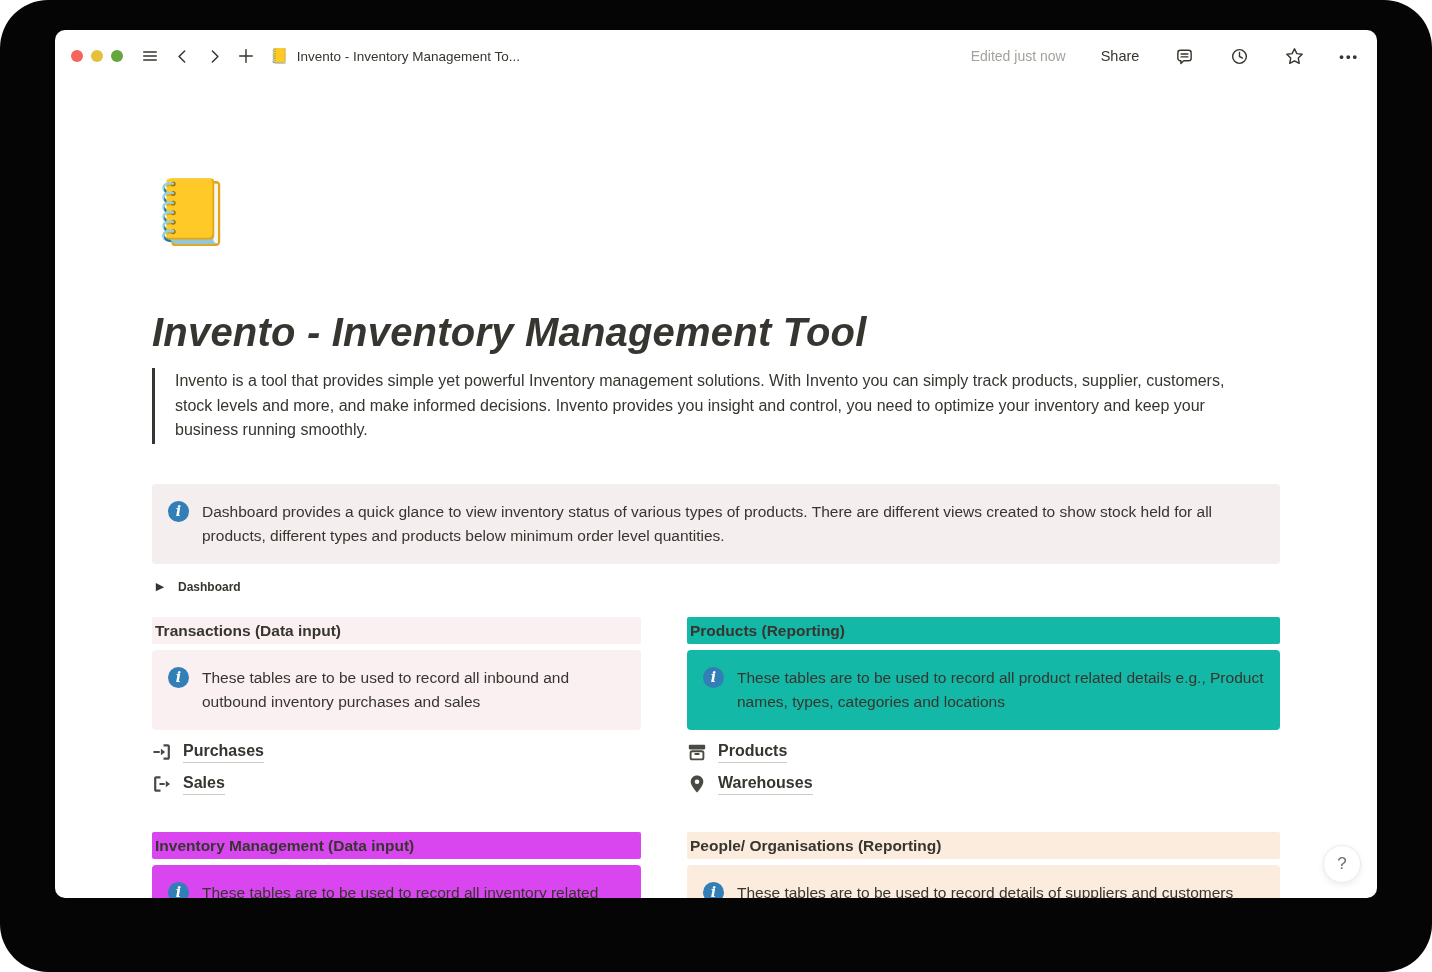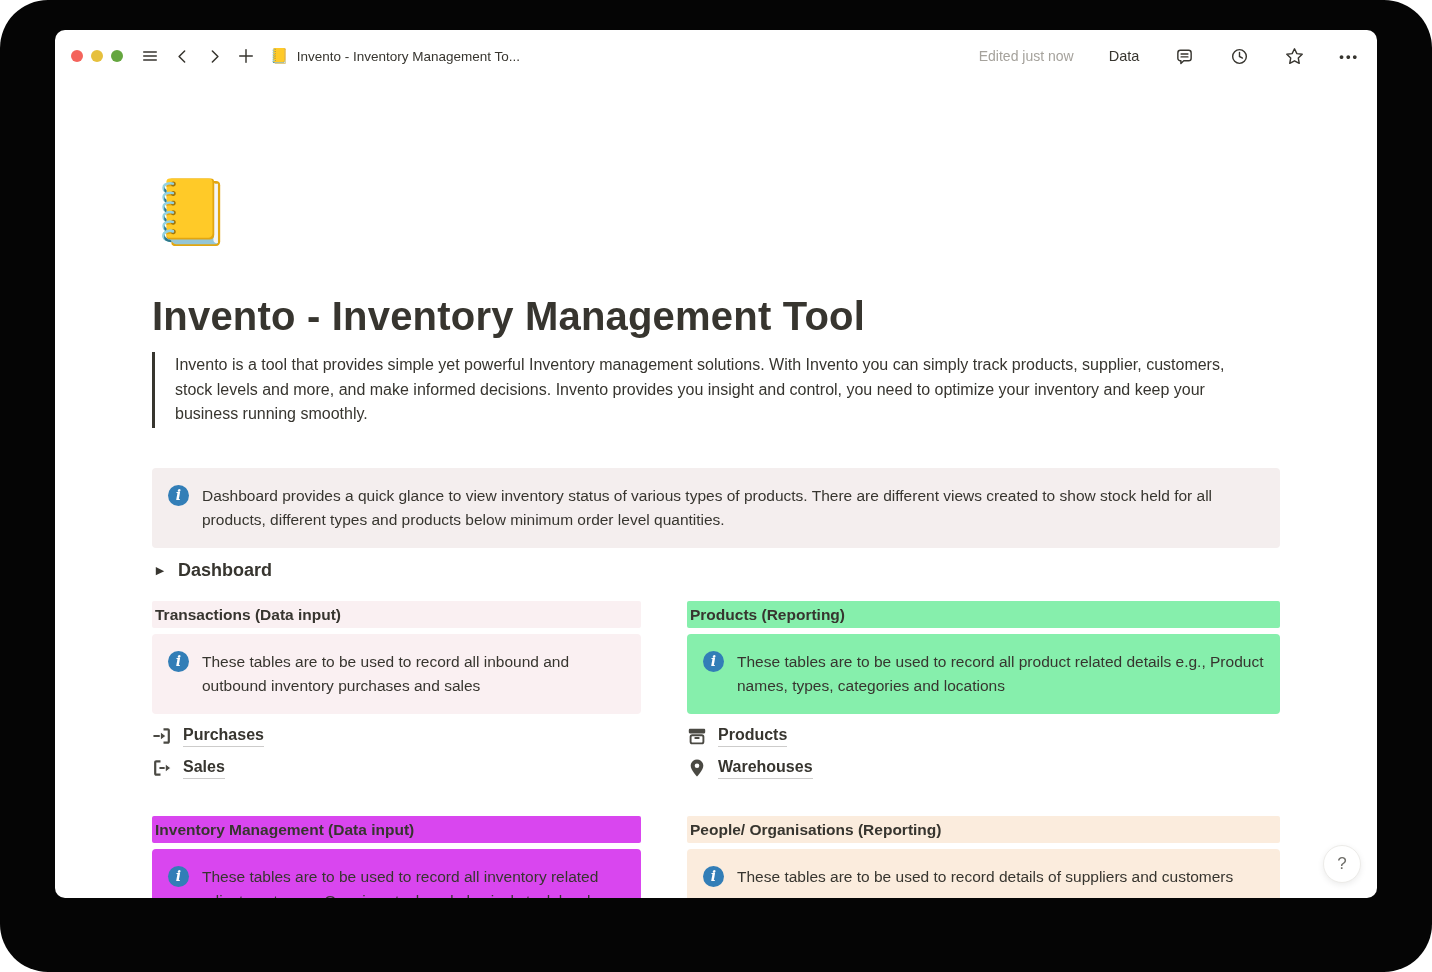--- a/index.html
+++ b/index.html
@@ -29,50 +29,50 @@
   .doc-title .emoji { font-size:15px; line-height:20px; }
   .doc-title .txt { font-size:13.5px; color:#37352F; }
   .tb-spacer { flex:1; }
   .tb-right { display:flex; align-items:center; gap:35px; }
   .edited { font-size:14px; color:#A5A29C; }
   .share-btn { font-size:14.5px; color:#37352F; cursor:pointer; }
   .dots { font-size:13px; letter-spacing:2px; color:#37352F; font-weight:bold; }
   
   .content { width:1128px; margin:0 auto; }
   .page-emoji { margin-top:93px; font-size:64px; line-height:75px; width:80px; cursor:pointer; }
-  .page-title { margin-top:42px; font-size:40px; line-height:48px; font-weight:700; letter-spacing:.2px; color:#37352F; }
+  .page-title { margin-top:58px; font-size:40px; line-height:48px; font-weight:700; letter-spacing:.2px; color:#37352F;font-style:italic; }
   .quote {
     margin-top:12px; border-left:3px solid #37352F; padding:1px 0 1px 20px;
     font-size:16px; line-height:24.5px; color:#37352F; width:1110px;
   }
   .callout {
     display:flex; gap:13px; padding:16px; border-radius:4px;
     font-size:15.5px; line-height:24px; color:#37352F;
   }
   .callout .info-ic {
     flex:0 0 auto; width:21px; height:21px; border-radius:50%;
     background:#327EB7; color:#fff; font-weight:bold; font-size:14px;
     display:flex; align-items:center; justify-content:center; margin-top:1px;
     font-family:"DejaVu Serif",serif; font-style:italic;
   }
   .callout-top { margin-top:40px; background:#F4EEEE; }
   .toggle-row { margin-top:10px; display:flex; align-items:center; gap:10px; height:26px; cursor:pointer; }
   .toggle-arrow { font-size:11px; color:#37352F; width:16px; text-align:center; }
-  .toggle-label { font-size:18px; font-weight:700; }
+  .toggle-label { font-size:12px; font-weight:700; }
   
   .cols { display:flex; gap:46px; margin-top:17px; }
   .col-left { width:489px; }
   .col-right { width:593px; }
   .sec-header {
     font-size:15.5px; font-weight:700; line-height:27px; padding:0 8px 0 3px;
     border-radius:2px; color:#37352F;
   }
   .sec .callout { margin-top:6px; }
   .theme-pink   .sec-header, .theme-pink   .callout { background:#FAF0F2; }
-  .theme-green  .sec-header, .theme-green  .callout { background:#86efac; }
+  .theme-green  .sec-header, .theme-green  .callout { background:#14b8a6; }
   .theme-yellow .sec-header, .theme-yellow .callout { background:#d946ef; }
   .theme-orange .sec-header, .theme-orange .callout { background:#FBECDD; }
   .links { margin-top:10px; display:flex; flex-direction:column; gap:8px; }
   .link-row { display:flex; align-items:center; gap:11px; height:24px; cursor:pointer; width:max-content; }
   .link-row .lk-icon { width:20px; height:20px; color:#4A4943; display:flex; align-items:center; justify-content:center; }
   .link-row .lk-label {
     font-size:16px; font-weight:700; color:#37352F;
     border-bottom:1px solid rgba(55,53,47,.25); line-height:22px;
   }
   .sec2 { margin-top:36px; }
@@ -121,21 +121,21 @@
           </svg>
         </div>
       </div>
       <div class="doc-title">
         <span class="emoji">📒</span>
         <span class="txt">Invento - Inventory Management To...</span>
       </div>
       <div class="tb-spacer"></div>
       <div class="tb-right">
         <span class="edited">Edited just now</span>
-        <span class="share-btn">Data</span>
+        <span class="share-btn">Share</span>
         <div class="tb-icon">
           <svg width="19" height="19" viewBox="0 0 20 20" fill="none" stroke="#37352F" stroke-width="1.5" stroke-linecap="round" stroke-linejoin="round">
             <path d="M3 6.2 C3 4.7 4.2 3.5 5.7 3.5 h8.6 C15.8 3.5 17 4.7 17 6.2 v5.6 c0 1.5 -1.2 2.7 -2.7 2.7 H9.2 l-3 2.8 v-2.8 H5.7 C4.2 14.5 3 13.3 3 11.8 Z"></path>
             <line x1="6.4" y1="7.4" x2="13.6" y2="7.4"></line>
               <line x1="6.4" y1="10.4" x2="13.6" y2="10.4"></line>
           </svg>
         </div>
         <div class="tb-icon">
           <svg width="19" height="19" viewBox="0 0 20 20" fill="none" stroke="#37352F" stroke-width="1.5" stroke-linecap="round">
             <circle cx="10" cy="10" r="7.2"></circle>

